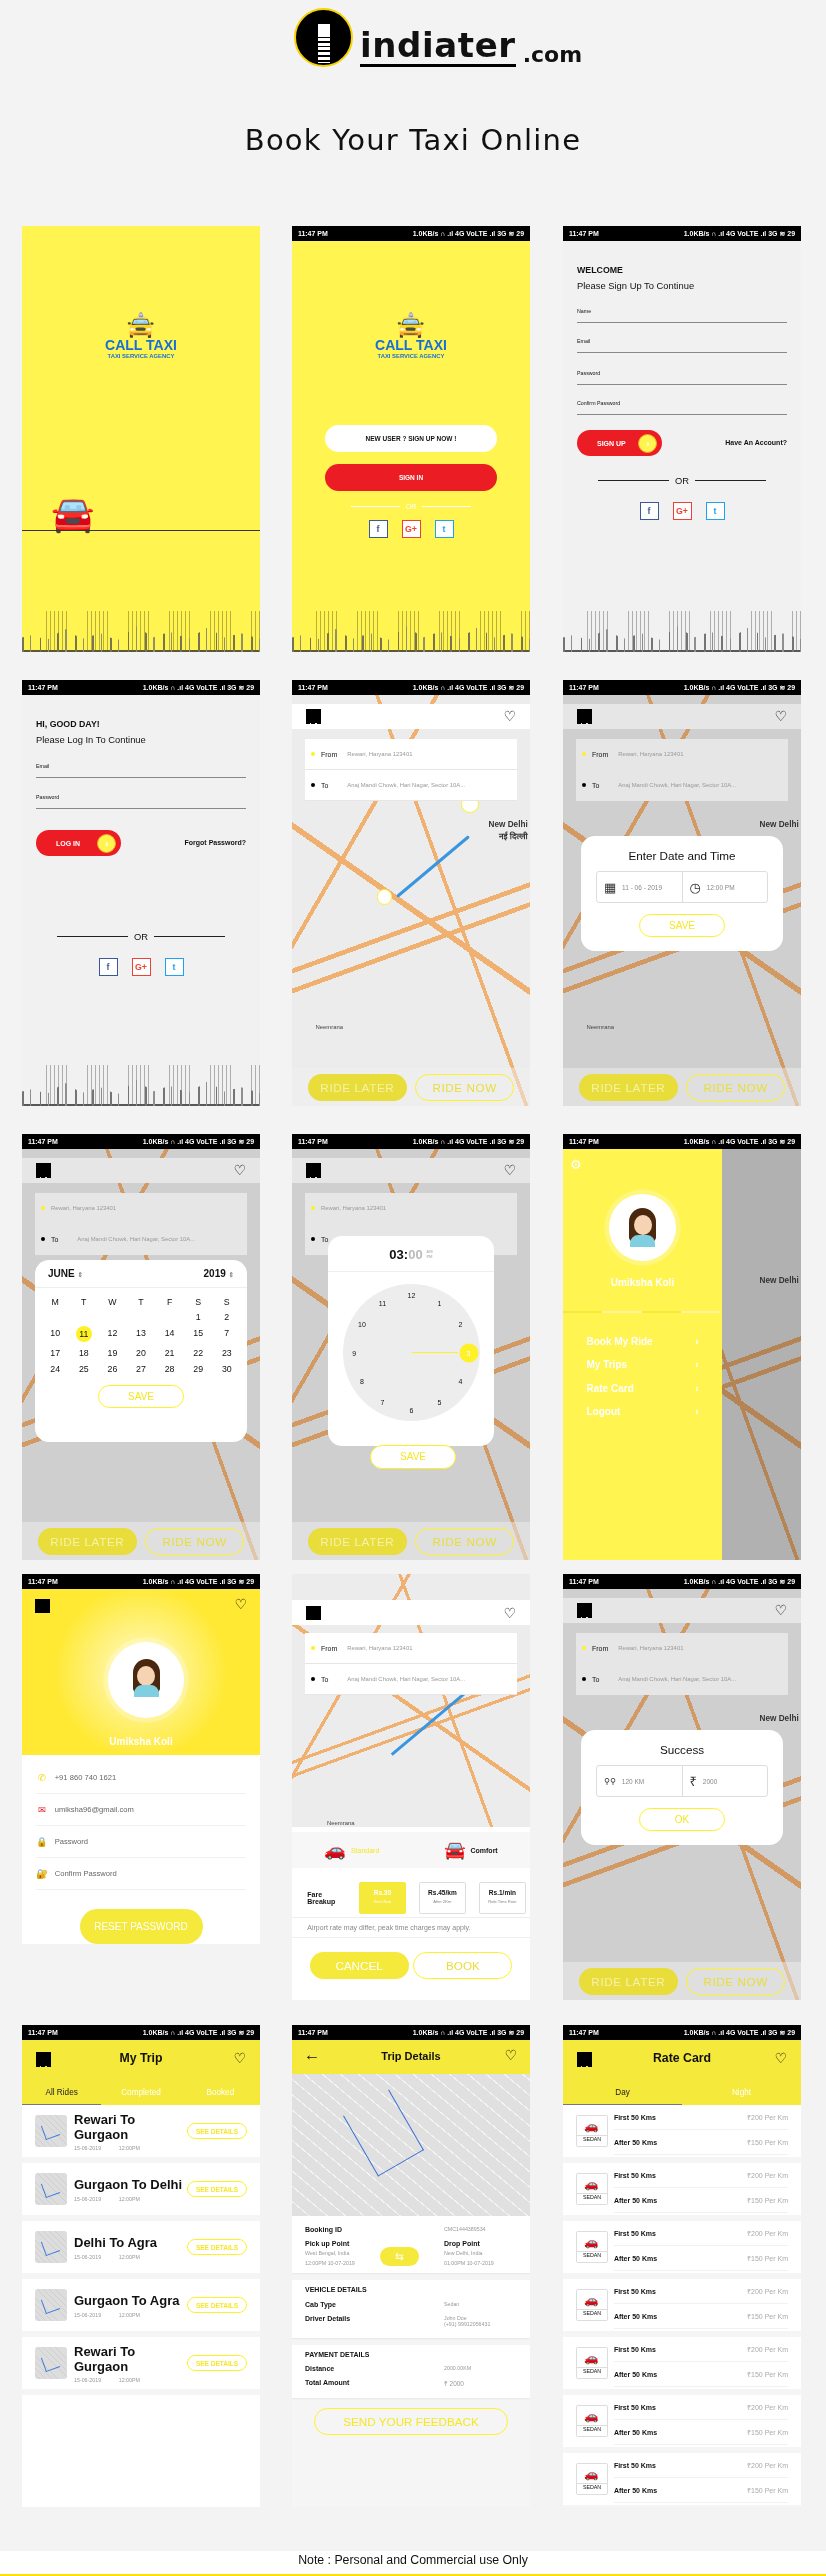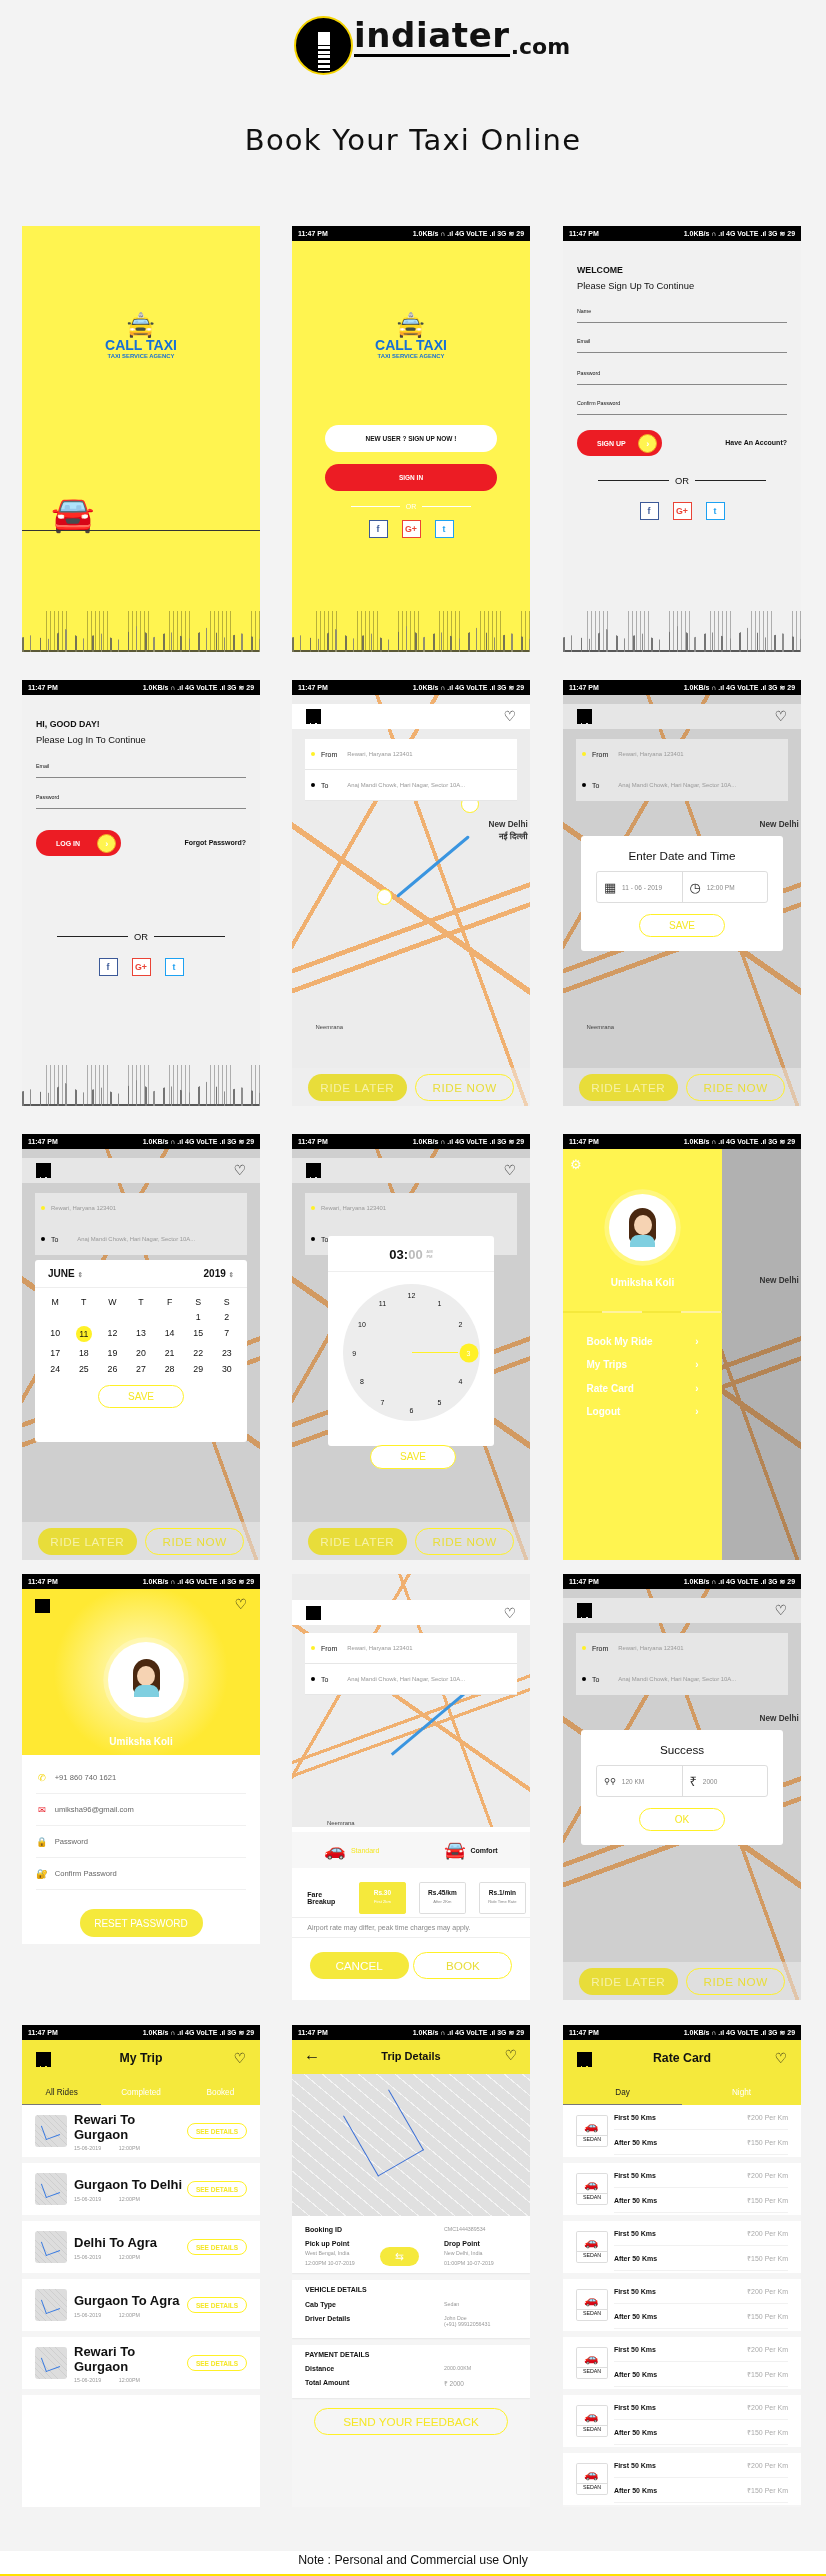--- a/index.html
+++ b/index.html
@@ -1,18 +1,18 @@
 <!DOCTYPE html>
 <html style="font-size:9.4px"><head>
 <meta charset="utf-8">
 <style>
 *{box-sizing:border-box;margin:0;padding:0}
 body{width:826px;height:2576px;background:#f3f3f3;font-family:"Liberation Sans",sans-serif;position:relative;overflow:hidden;color:#111}
 .hdr{position:absolute;left:0;top:0;width:826px;height:223px}
-.logo{position:absolute;left:294px;top:16px;display:flex;align-items:flex-start;gap:1px}
+.logo{position:absolute;left:294px;top:8px;display:flex;align-items:flex-end;gap:7px}
 .logo-circle{width:59px;height:59px;border-radius:50%;background:#000;border:2.3px solid #f5d400;position:relative}
 .logo-circle .bar{position:absolute;left:22px;top:14px;width:11.7px;height:39px;background:repeating-linear-gradient(#fff 0 2.9px,#000 2.9px 4.7px)}
 .logo-circle .bar:before{content:"";position:absolute;left:0;top:0;width:11.7px;height:13px;background:#fff}
 .logo-text{font-size:34px;font-weight:bold;letter-spacing:0.6px;border-bottom:3.5px solid #000;line-height:38px;font-family:"DejaVu Sans",sans-serif}
 .logo-com{font-size:22px;font-weight:bold;margin-top:17.6px;font-family:"DejaVu Sans",sans-serif}
 .page-title{position:absolute;left:0;width:826px;top:123px;text-align:center;font-size:29px;letter-spacing:1.2px;font-family:"DejaVu Sans",sans-serif}
 .phone{position:absolute;width:238px;overflow:hidden;background:#f1f1f1}
 .sb{height:15.3px;background:#000;color:#fff;font-size:7px;font-weight:bold;display:flex;justify-content:space-between;align-items:center;padding:0 5.9px}
 .yellow{background:#fff450}
 .ctlogo{position:absolute;left:0;width:100%;text-align:center}
@@ -49,21 +49,21 @@
 .heart{font-size:14px;line-height:14px}
 .loc{position:absolute;left:13px;right:13px;background:#fff}
 .loc .row{height:31px;display:flex;align-items:center;padding-left:5.9px;font-size:6.5px;border-bottom:0.6px solid #e6e6e6}
 .loc .dot{width:4.1px;height:4.1px;border-radius:50%;margin-right:5.9px}
 .loc .lbl{width:26.4px;font-size:7px}
 .loc .val{color:#999;font-size:5.9px}
 .bottombtns{position:absolute;left:0;right:0;height:38px;display:flex;justify-content:space-around;align-items:center;padding:0 11.7px;background:rgba(240,240,240,.5)}
 .bottombtns .b{width:99px;height:27px;font-size:11.7px;letter-spacing:0.6px}
 .fill{background:#e8dd3a;color:#f7f2a8}
 .outline{border:0.9px solid #fff127;color:#e8dd3a}
-.modal{position:absolute;left:13px;right:13px;background:#fff;border-radius:3px}
+.modal{position:absolute;left:13px;right:13px;background:#fff;border-radius:14px}
 .modal h3{text-align:center;font-weight:normal;font-size:11.7px;margin-top:13px}
 .dtbox{margin:9.4px 15.3px 0;height:32px;border:0.6px solid #ddd;border-radius:2.9px;display:flex}
 .dtbox>div{flex:1;display:flex;align-items:center;gap:5.9px;padding-left:7px;font-size:6.5px;color:#888}
 .dtbox>div+div{border-left:0.6px solid #ddd}
 .dtbox .ic{font-size:13px;color:#333}
 .save{margin:10.6px auto 0;width:86px;height:23.5px;font-size:10px;color:#f5e726;border:0.9px solid #fff127}
 .cal-grid{display:grid;grid-template-columns:repeat(7,1fr);text-align:center;font-size:8.8px;row-gap:5.9px;padding:0 5.9px}
 .cal-grid .sel{background:#fff127;border-radius:50%;width:16.4px;height:16.4px;margin:-2.3px auto 0;line-height:16.4px}
 .clockface{position:relative;width:137px;height:137px;border-radius:50%;background:#ededed;margin:11.7px auto 0}
 .clockface span{position:absolute;font-size:7px;transform:translate(-50%,-50%)}
@@ -526,21 +526,21 @@
       </div>
     <div class="prow">
         <span class="ic" style="color:#e8202a">🔒</span>
         <span>Password</span>
       </div>
     <div class="prow">
         <span class="ic" style="color:#f5d400">🔐</span>
         <span>Confirm Password</span>
       </div>
   </div>
-  <div class="pill" style="width:123px;height:28px;margin:19px auto 0;background:#f5e93c;color:#fff;font-size:10px">RESET PASSWORD</div>
+  <div class="pill" style="width:123px;height:35px;margin:19px auto 0;background:#f5e93c;color:#fff;font-size:10px">RESET PASSWORD</div>
 </div>
 
 <div class="phone" style="left:292px;top:1574px;height:426px;background:#fff">
   <div class="map" style="top:0;height:253px">
     <div style="position:absolute;left:35px;top:246px;font-size:5.9px;color:#444">Neemrana</div>
     <div style="position:absolute;left:88px;top:147px;width:100px;height:2.9px;background:#3a95e0;transform:rotate(-40deg)"></div>
   </div>
   <div class="toolbar" style="top:26px">
     <div class="grid-ic">
         <i></i>

